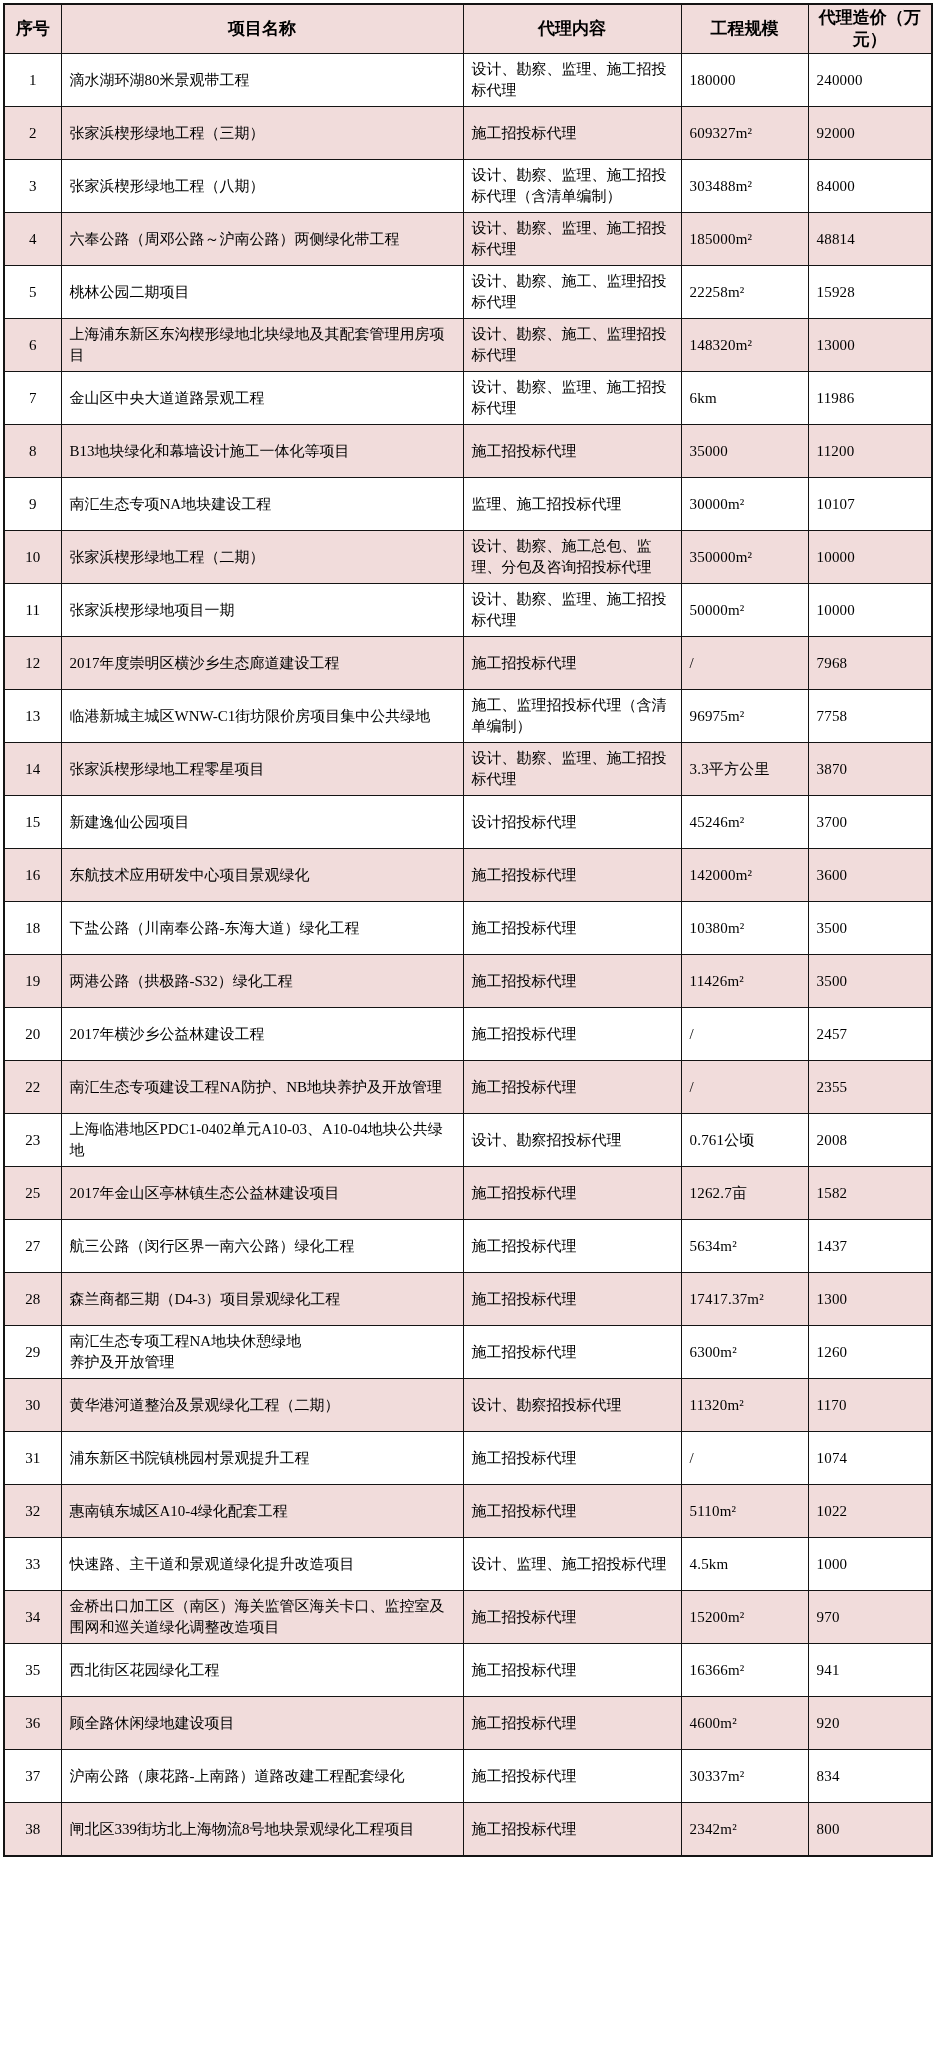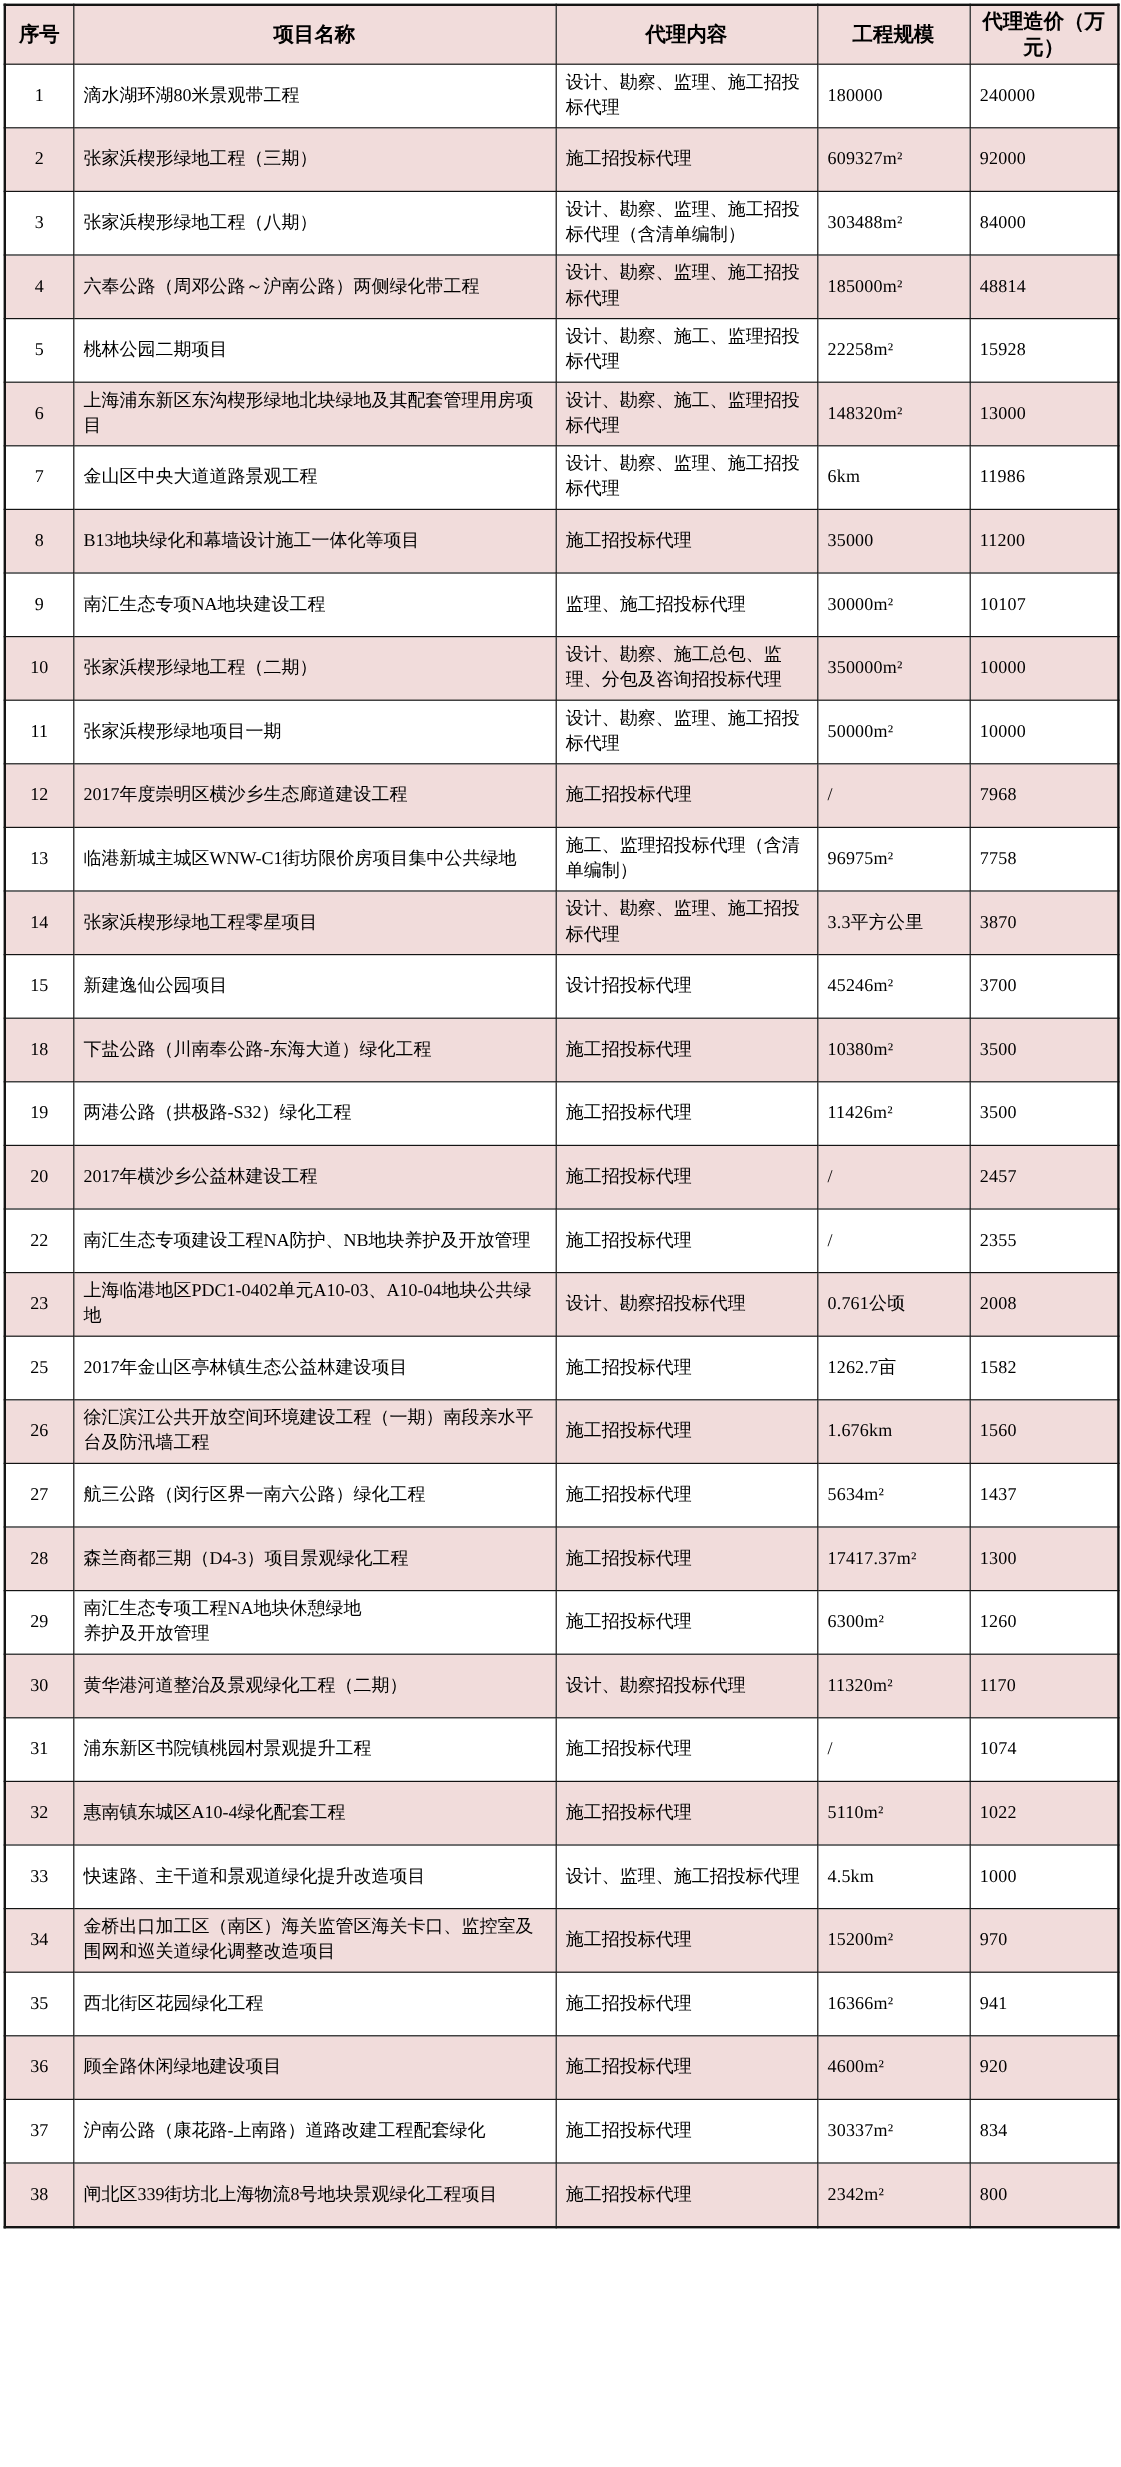--- a/index.html
+++ b/index.html
@@ -178,20 +178,27 @@
     <td class="c-price">3870</td>
   </tr>
         <tr>
     <td class="c-no">15</td>
     <td class="c-name">新建逸仙公园项目</td>
     <td class="c-content">设计招投标代理</td>
     <td class="c-scale">45246m²</td>
     <td class="c-price">3700</td>
   </tr>
         <tr>
+    <td class="c-no">16</td>
+    <td class="c-name">东航技术应用研发中心项目景观绿化</td>
+    <td class="c-content">施工招投标代理</td>
+    <td class="c-scale">142000m²</td>
+    <td class="c-price">3600</td>
+  </tr>
+        <tr>
     <td class="c-no">18</td>
     <td class="c-name">下盐公路（川南奉公路-东海大道）绿化工程</td>
     <td class="c-content">施工招投标代理</td>
     <td class="c-scale">10380m²</td>
     <td class="c-price">3500</td>
   </tr>
         <tr>
     <td class="c-no">19</td>
     <td class="c-name">两港公路（拱极路-S32）绿化工程</td>
     <td class="c-content">施工招投标代理</td>
@@ -220,27 +227,20 @@
     <td class="c-price">2008</td>
   </tr>
         <tr>
     <td class="c-no">25</td>
     <td class="c-name">2017年金山区亭林镇生态公益林建设项目</td>
     <td class="c-content">施工招投标代理</td>
     <td class="c-scale">1262.7亩</td>
     <td class="c-price">1582</td>
   </tr>
         <tr>
-    <td class="c-no">26</td>
-    <td class="c-name">徐汇滨江公共开放空间环境建设工程（一期）南段亲水平台及防汛墙工程</td>
-    <td class="c-content">施工招投标代理</td>
-    <td class="c-scale">1.676km</td>
-    <td class="c-price">1560</td>
-  </tr>
-        <tr>
     <td class="c-no">27</td>
     <td class="c-name">航三公路（闵行区界一南六公路）绿化工程</td>
     <td class="c-content">施工招投标代理</td>
     <td class="c-scale">5634m²</td>
     <td class="c-price">1437</td>
   </tr>
         <tr>
     <td class="c-no">28</td>
     <td class="c-name">森兰商都三期（D4-3）项目景观绿化工程</td>
     <td class="c-content">施工招投标代理</td>

